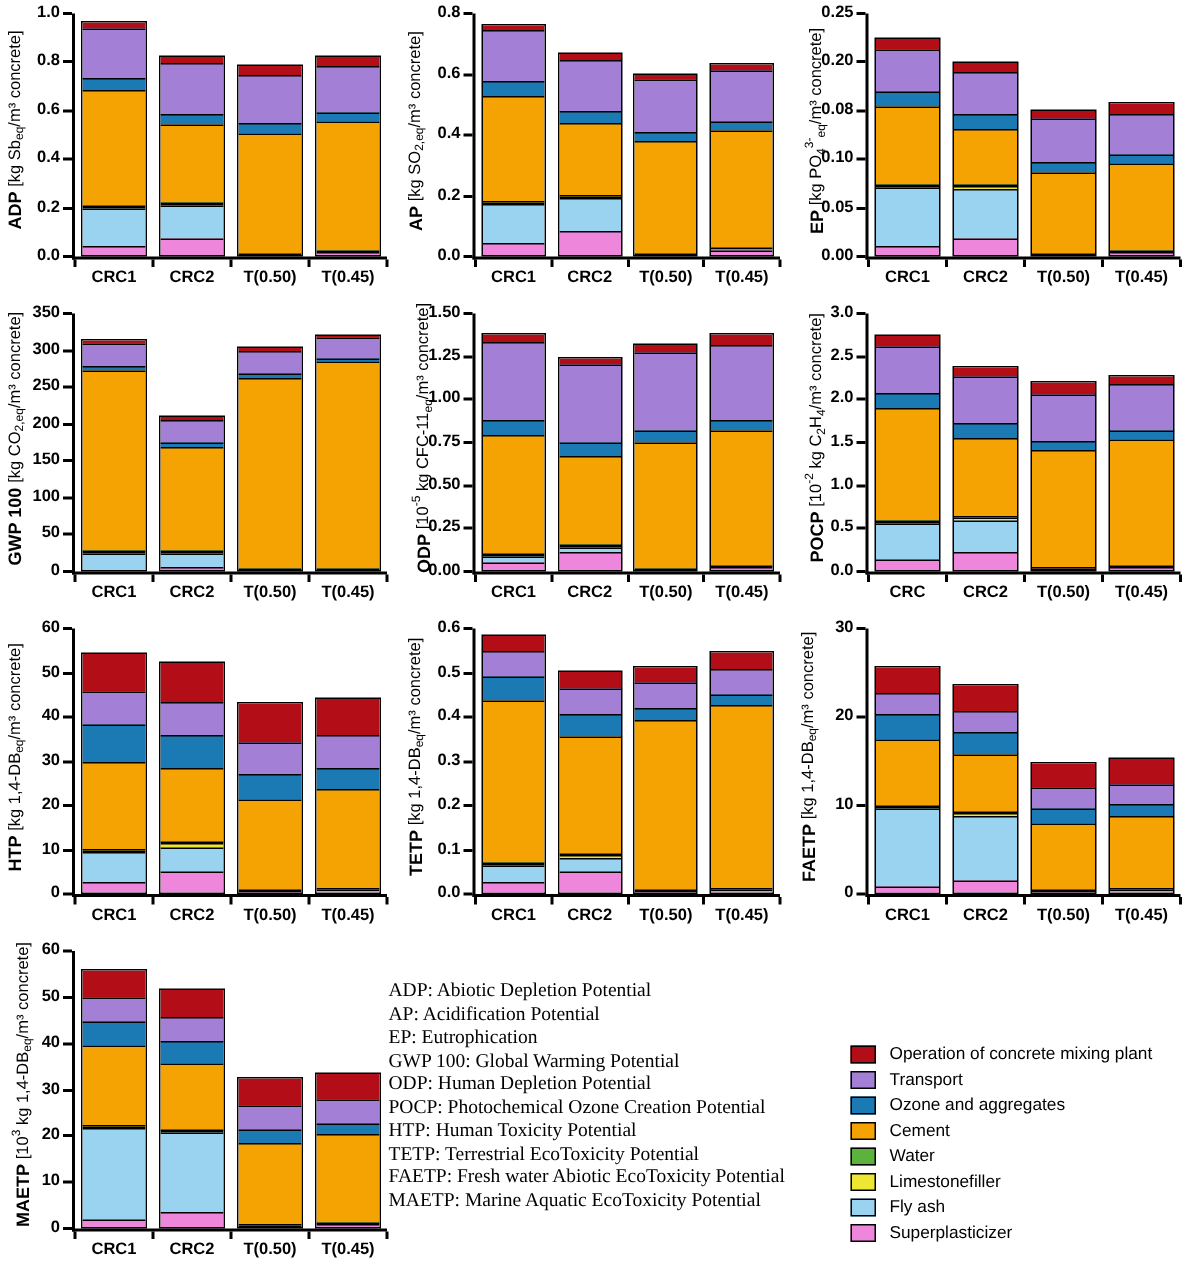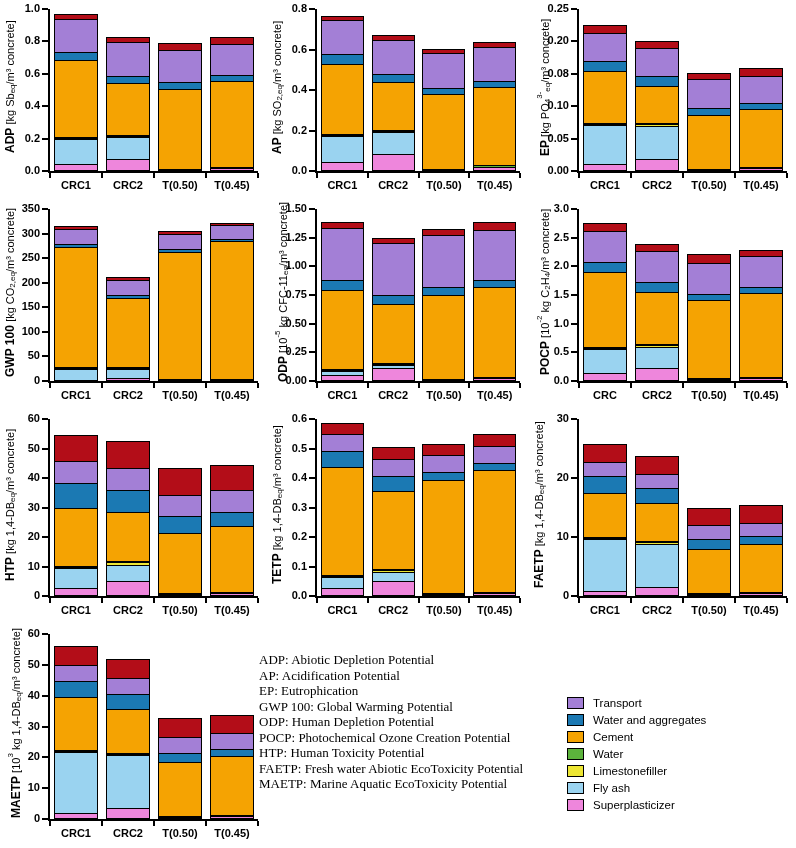--- a/index.html
+++ b/index.html
@@ -669,31 +669,36 @@
       </div>
   </div>
   <div class="abbrev">
       <div>ADP: Abiotic Depletion Potential</div>
       <div>AP: Acidification Potential</div>
       <div>EP: Eutrophication</div>
       <div>GWP 100: Global Warming Potential</div>
       <div>ODP: Human Depletion Potential</div>
       <div>POCP: Photochemical Ozone Creation Potential</div>
       <div>HTP: Human Toxicity Potential</div>
+      <div>TETP: Terrestrial EcoToxicity Potential</div>
       <div>FAETP: Fresh water Abiotic EcoToxicity Potential</div>
       <div>MAETP: Marine Aquatic EcoToxicity Potential</div>
     </div>
   <div class="legend">
       <div class="legend-item">
+        <span class="legend-swatch" style="background: rgb(179, 13, 24);"></span>
+        <span class="legend-label">Operation of concrete mixing plant</span>
+      </div>
+      <div class="legend-item">
         <span class="legend-swatch" style="background: rgb(163, 127, 214);"></span>
         <span class="legend-label">Transport</span>
       </div>
       <div class="legend-item">
         <span class="legend-swatch" style="background: rgb(27, 121, 179);"></span>
-        <span class="legend-label">Water and aggregates</span>
+        <span class="legend-label">Ozone and aggregates</span>
       </div>
       <div class="legend-item">
         <span class="legend-swatch" style="background: rgb(245, 163, 2);"></span>
         <span class="legend-label">Cement</span>
       </div>
       <div class="legend-item">
         <span class="legend-swatch" style="background: rgb(92, 179, 60);"></span>
         <span class="legend-label">Water</span>
       </div>
       <div class="legend-item">

